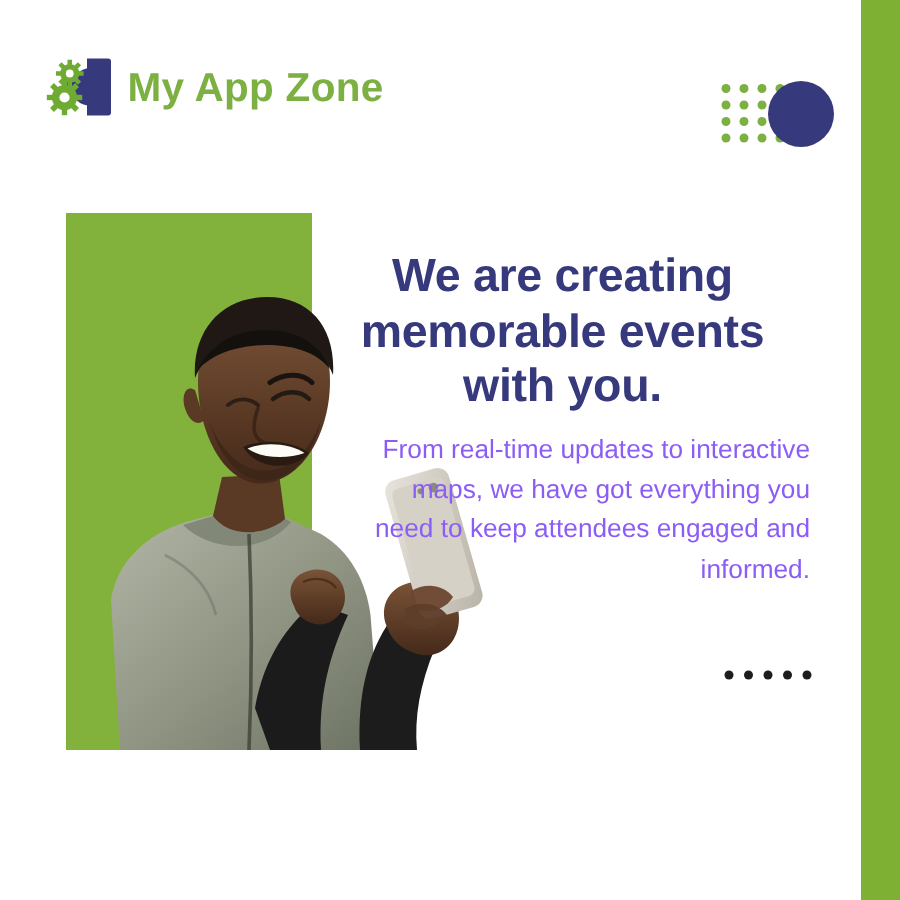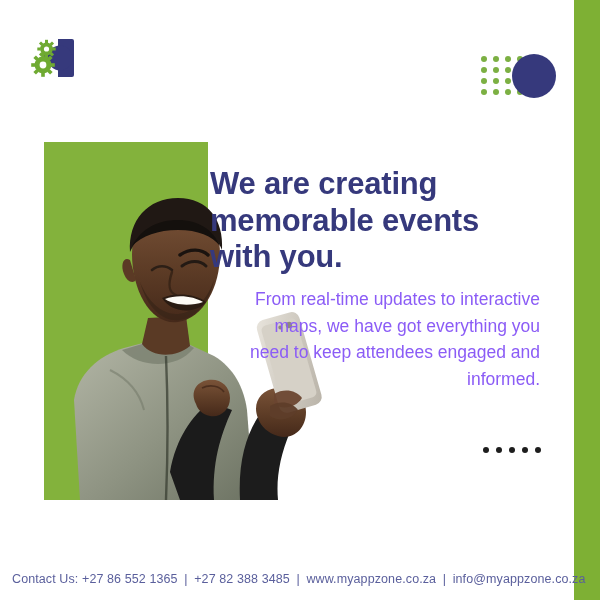--- a/index.html
+++ b/index.html
@@ -110,21 +110,21 @@
     width: 290px;
     height: 358px;
   }
 
   
   .headline {
     position: absolute;
     right: 60px;
     top: 166px;
     width: 330px;
-    text-align: left;
+    text-align: center;
     color: #36397c;
     font-size: 31px;
     font-weight: bold;
     line-height: 1.18;
     letter-spacing: -0.2px;
   }
   .subcopy {
     position: absolute;
     right: 60px;
     top: 286px;
@@ -217,20 +217,21 @@
             <rect x="7.8" y="-1.8" width="4" height="3.6"></rect>
             <rect x="-1.8" y="-11.8" width="3.6" height="4" transform="rotate(45)"></rect>
             <rect x="-1.8" y="7.8" width="3.6" height="4" transform="rotate(45)"></rect>
             <rect x="-11.8" y="-1.8" width="4" height="3.6" transform="rotate(45)"></rect>
             <rect x="7.8" y="-1.8" width="4" height="3.6" transform="rotate(45)"></rect>
           </g>
           <circle r="3.4" fill="#ffffff"></circle>
         </g>
       </svg>
     </span>
+    <span class="logo-word">My App Zone</span>
   </div>
 
   <div class="dotgrid-deco">
     <div class="grid">
       <i></i>
         <i></i>
         <i></i>
         <i></i>
         <i></i>
       <i></i>
@@ -343,24 +344,14 @@
   <div class="subcopy">From real-time updates to interactive maps, we have got everything you need to keep attendees engaged and informed.</div>
 
   <div class="dot-row">
     <i></i>
       <i></i>
       <i></i>
       <i></i>
       <i></i>
   </div>
 
-  <div class="footer">
-    <span>Contact Us:</span>
-    <span>+27 86 552 1365</span>
-    <span class="sep">|</span>
-    <span>+27 82 388 3485</span>
-    <span class="sep">|</span>
-    <span>www.myappzone.co.za</span>
-    <span class="sep">|</span>
-    <span>info@myappzone.co.za</span>
-  </div>
 
 </div>
 
 </body></html>

